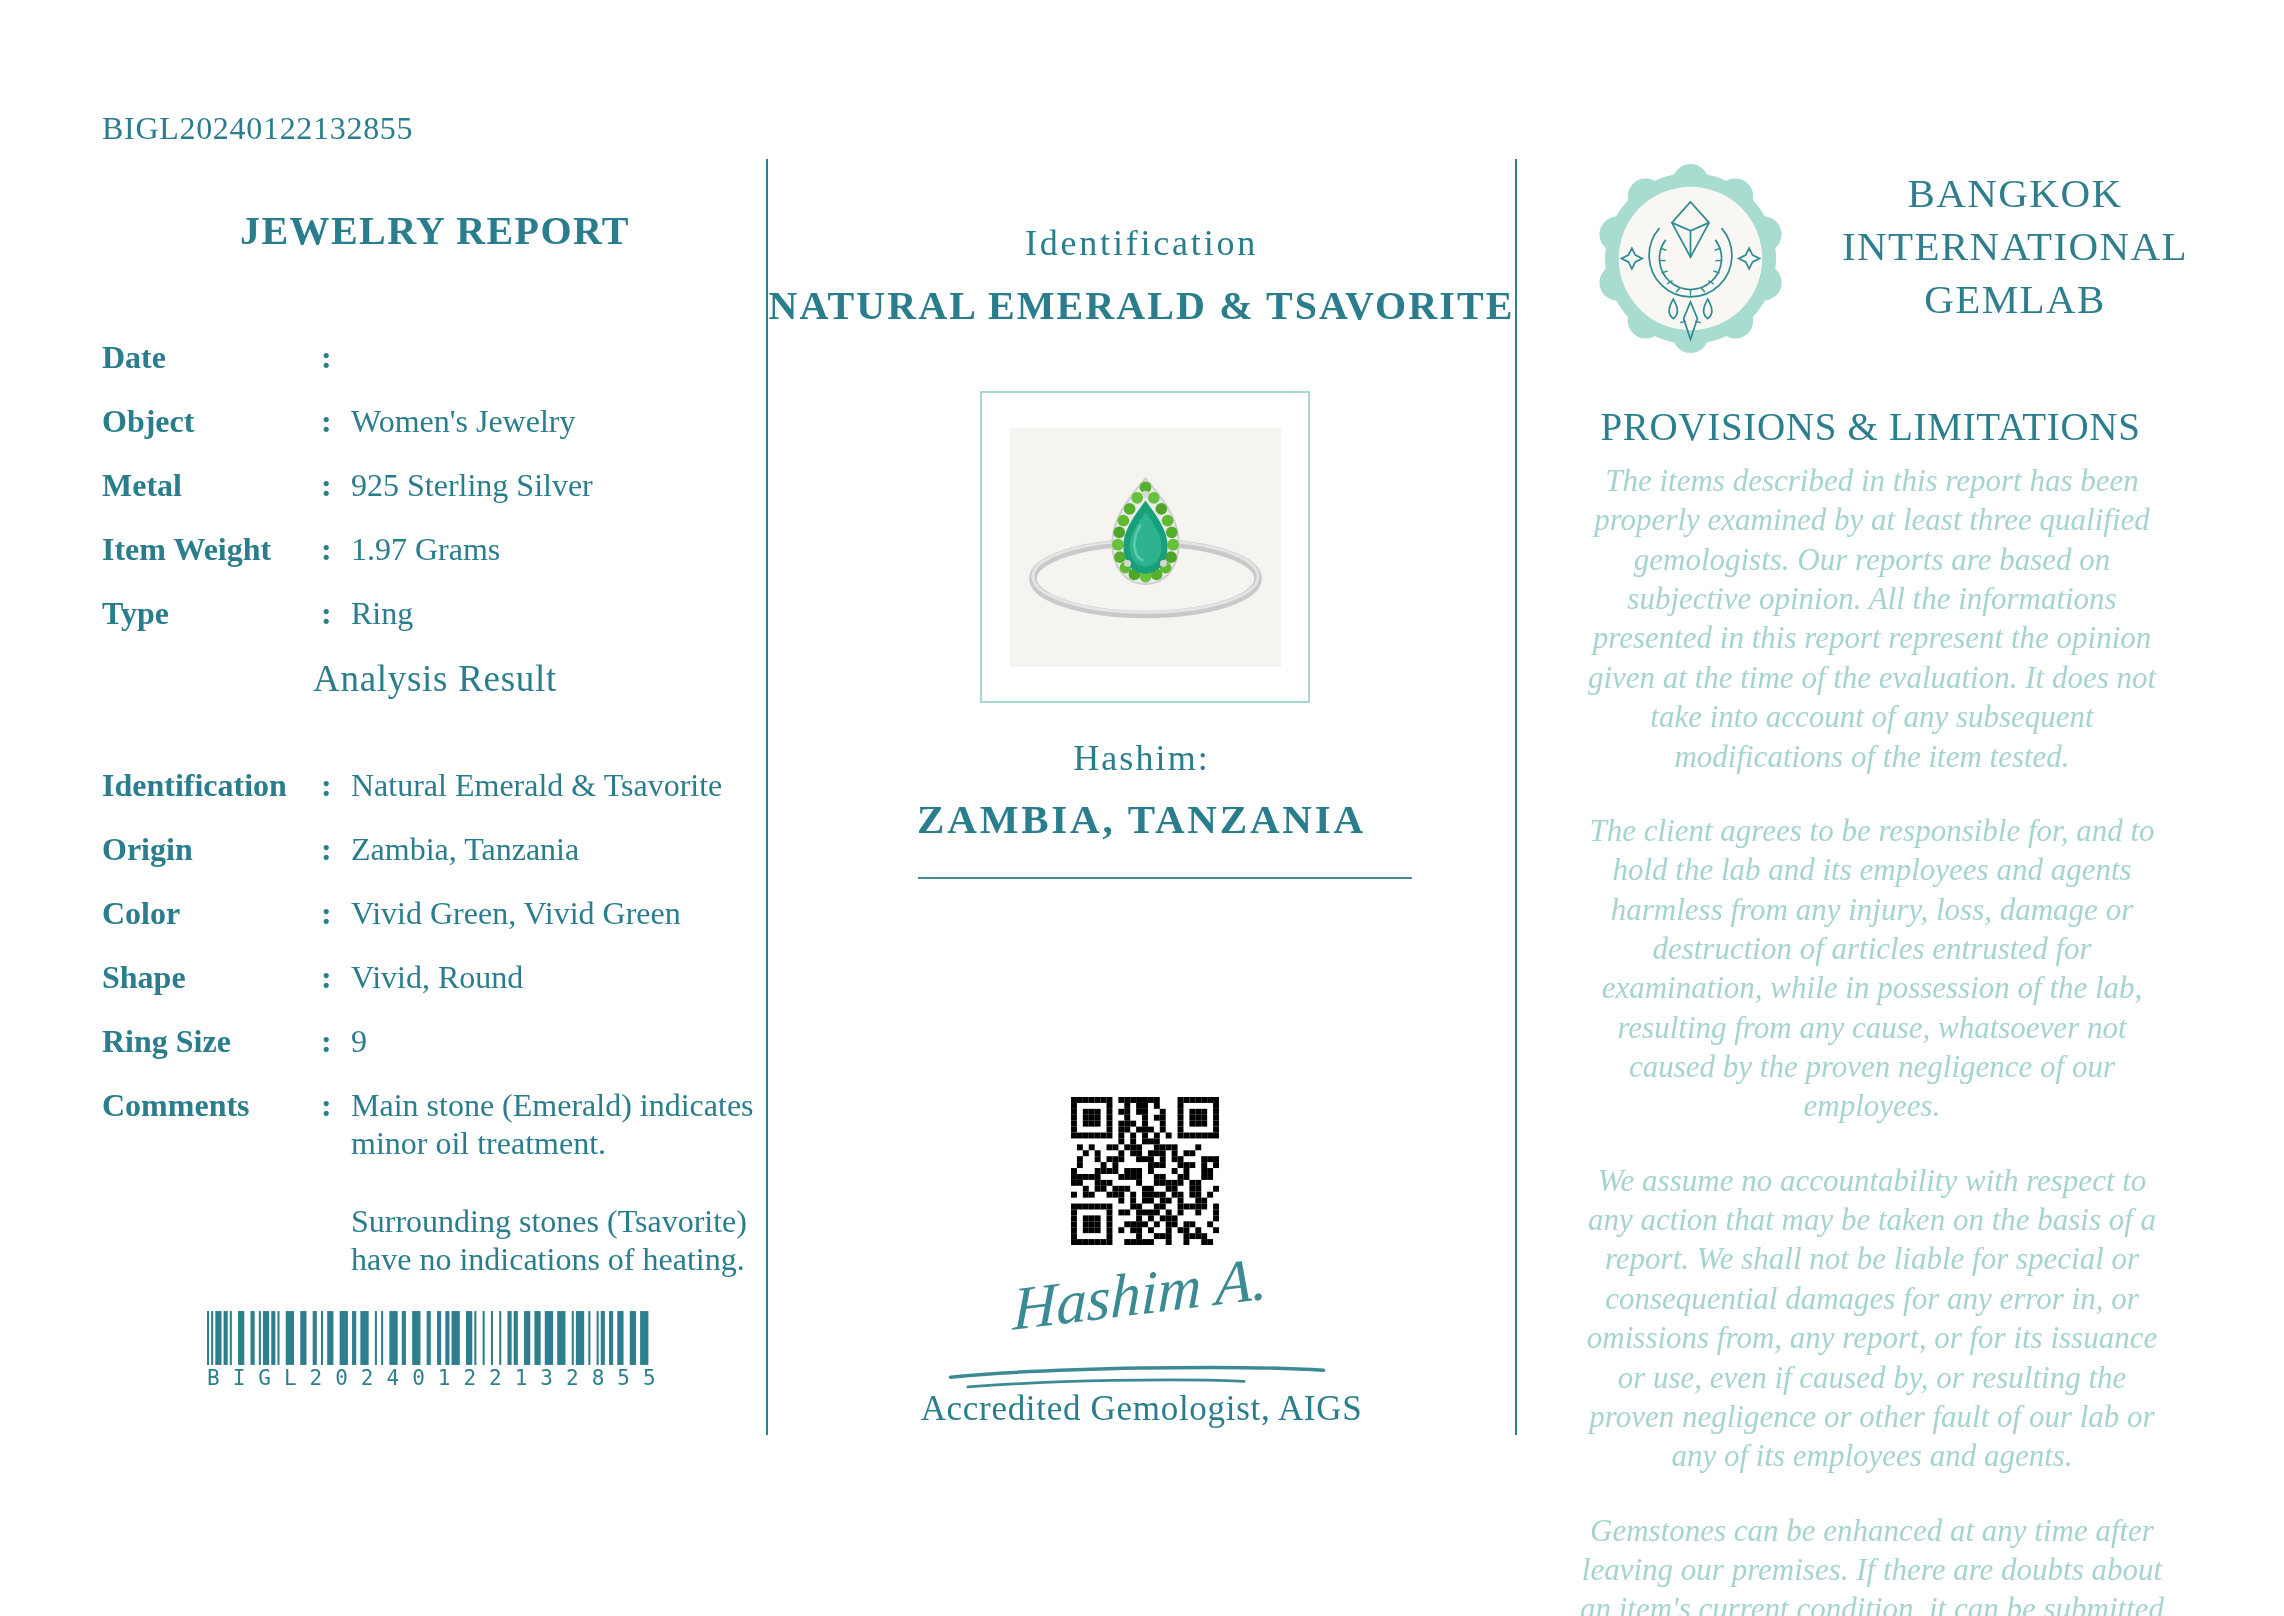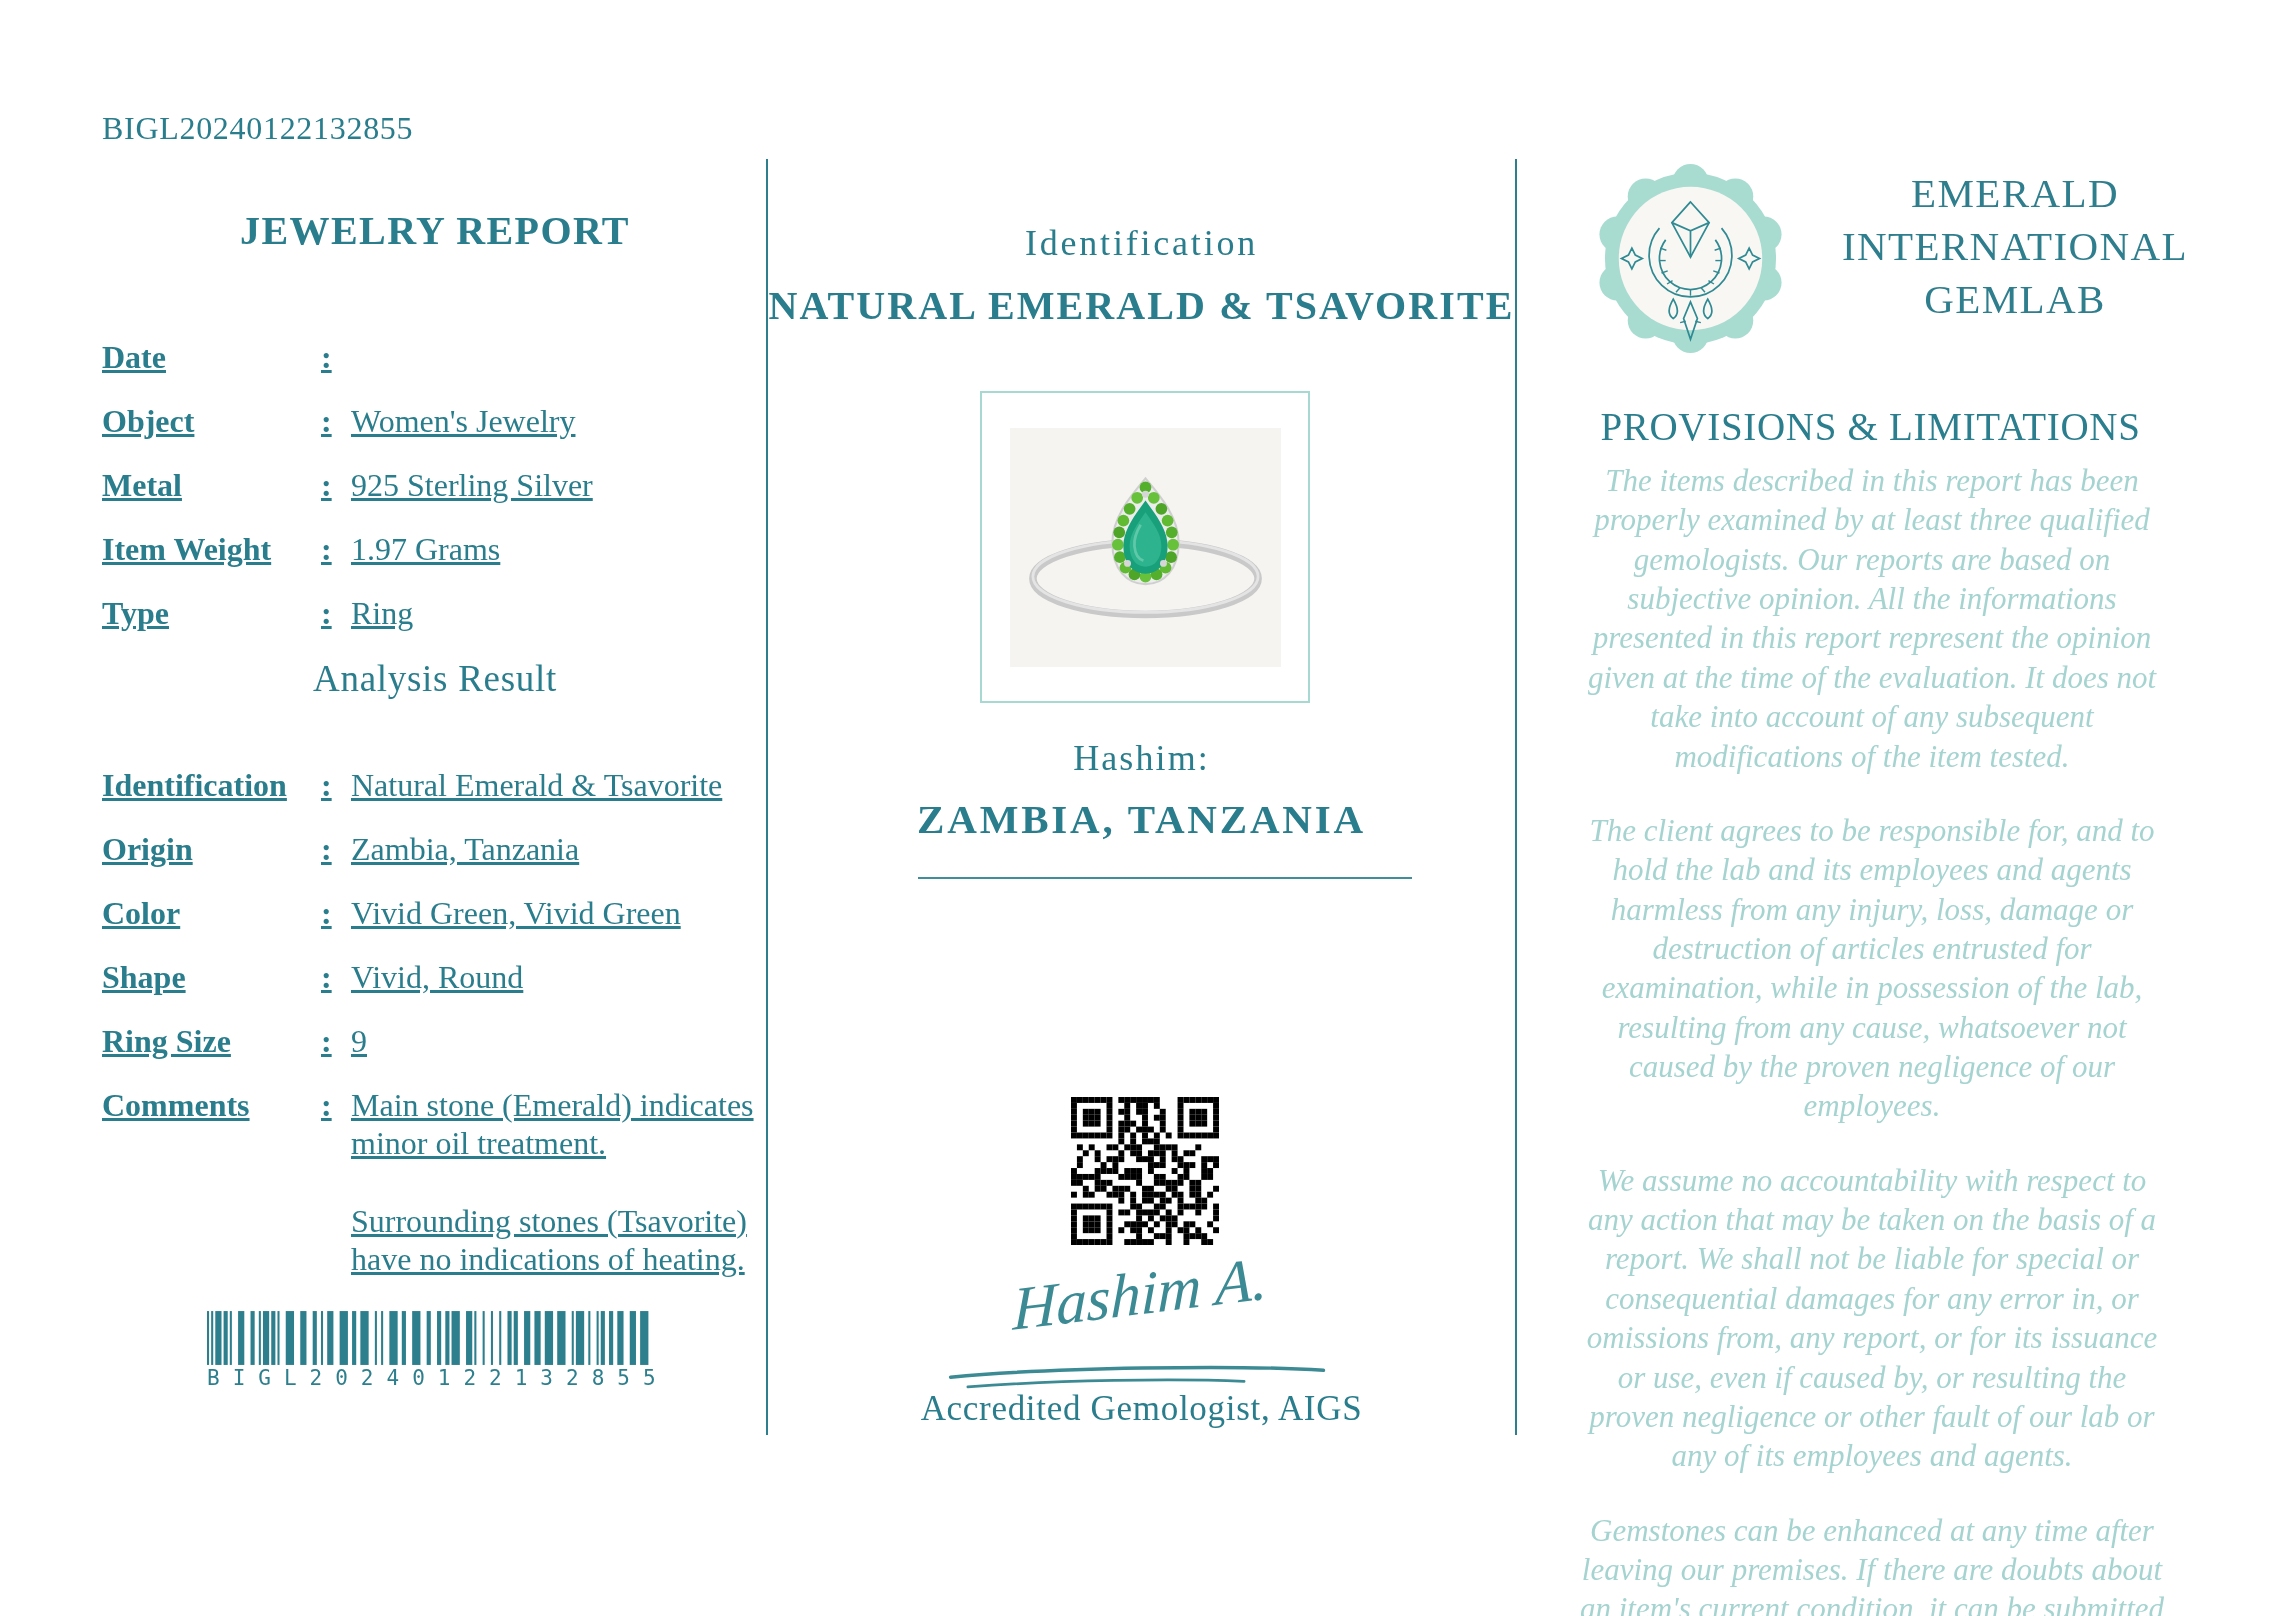--- a/index.html
+++ b/index.html
@@ -4,21 +4,21 @@
 <style>
   html,body{margin:0;padding:0;background:#ffffff;}
   .page{position:relative;width:2284px;height:1617px;background:#ffffff;overflow:hidden;
         font-family:"Liberation Serif",serif;color:#2a7d8c;padding-left:19px;}
   .divider{position:absolute;top:159px;width:2.1px;height:1276px;background:#2e7f8d;}
   
   .report-no{position:absolute;left:102px;top:110px;font-size:32px;letter-spacing:0.7px;}
   
   .col-left{position:absolute;left:102px;top:207px;width:666px;}
   .jr-title{text-align:center;font-size:40px;font-weight:bold;letter-spacing:1.4px;margin:0 0 84px 0;}
-  .frow{display:flex;align-items:flex-start;margin-bottom:25.5px;font-size:32px;line-height:1.2;text-decoration:underline;}
+  .frow{display:flex;align-items:flex-start;margin-bottom:25.5px;font-size:32px;line-height:1.2;}
   .frow .lbl{width:219px;font-weight:bold;flex:0 0 auto;}
   .frow .col{width:30px;font-weight:bold;flex:0 0 auto;text-align:left;}
   .frow .val{flex:1;}
   .analysis-title{text-align:center;font-size:37px;font-weight:normal;letter-spacing:0.7px;margin:15px 0 66px 0;}
   .c2{margin-top:39px;}
   .barcode-wrap{position:absolute;left:207px;top:1311px;width:449px;text-align:center;}
   .barcode-wrap svg{display:block;}
   .barcode-wrap svg rect{fill:#2e7f8d;}
   .barcode-text{font-family:"DejaVu Sans Mono",monospace;font-size:21px;letter-spacing:13px;
                 color:#2e7f8d;margin-top:1.4px;white-space:nowrap;}
@@ -610,21 +610,21 @@
       <path d="M162,196 C154,210 154,218 162,224 C170,218 170,210 162,196 Z"></path>
       <path d="M137,200 L127,224 L137,254 L147,224 Z"></path>
       <path d="M122,230 L130,228 M144,228 L152,230" stroke-width="2"></path>
 
       <path d="M52,122 L57,132 L67,137 L57,142 L52,152 L47,142 L37,137 L47,132 Z"></path>
       <path d="M222,122 L227,132 L237,137 L227,142 L222,152 L217,142 L207,137 L217,132 Z"></path>
     </g>
   </svg>
 
   <div class="lab-title">
-    <div>EMERALD</div>
+    <div>BANGKOK</div>
     <div>INTERNATIONAL</div>
     <div>GEMLAB</div>
   </div>
 
   <div class="prov-title">PROVISIONS &amp; LIMITATIONS</div>
 
   <div class="prov-paras">
     <p>The items described in this report has been properly examined by at least three qualified gemologists. Our reports are based on subjective opinion. All the informations presented in this report represent the opinion given at the time of the evaluation. It does not take into account of any subsequent modifications of the item tested.</p>
     <p>The client agrees to be responsible for, and to hold the lab and its employees and agents harmless from any injury, loss, damage or destruction of articles entrusted for examination, while in possession of the lab, resulting from any cause, whatsoever not caused by the proven negligence of our employees.</p>
     <p>We assume no accountability with respect to any action that may be taken on the basis of a report. We shall not be liable for special or consequential damages for any error in, or omissions from, any report, or for its issuance or use, even if caused by, or resulting the proven negligence or other fault of our lab or any of its employees and agents.</p>

